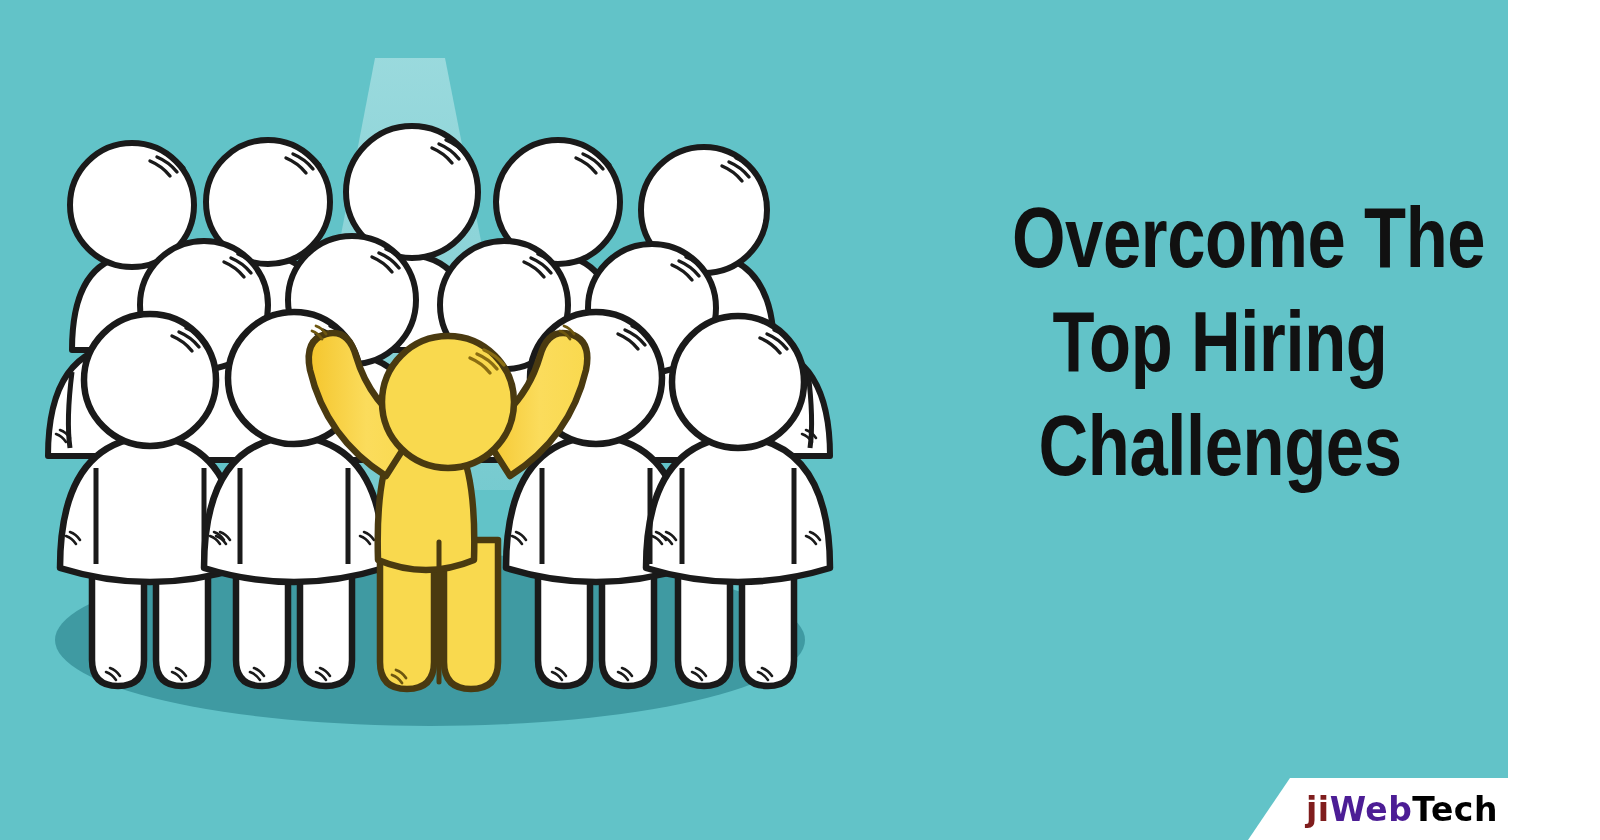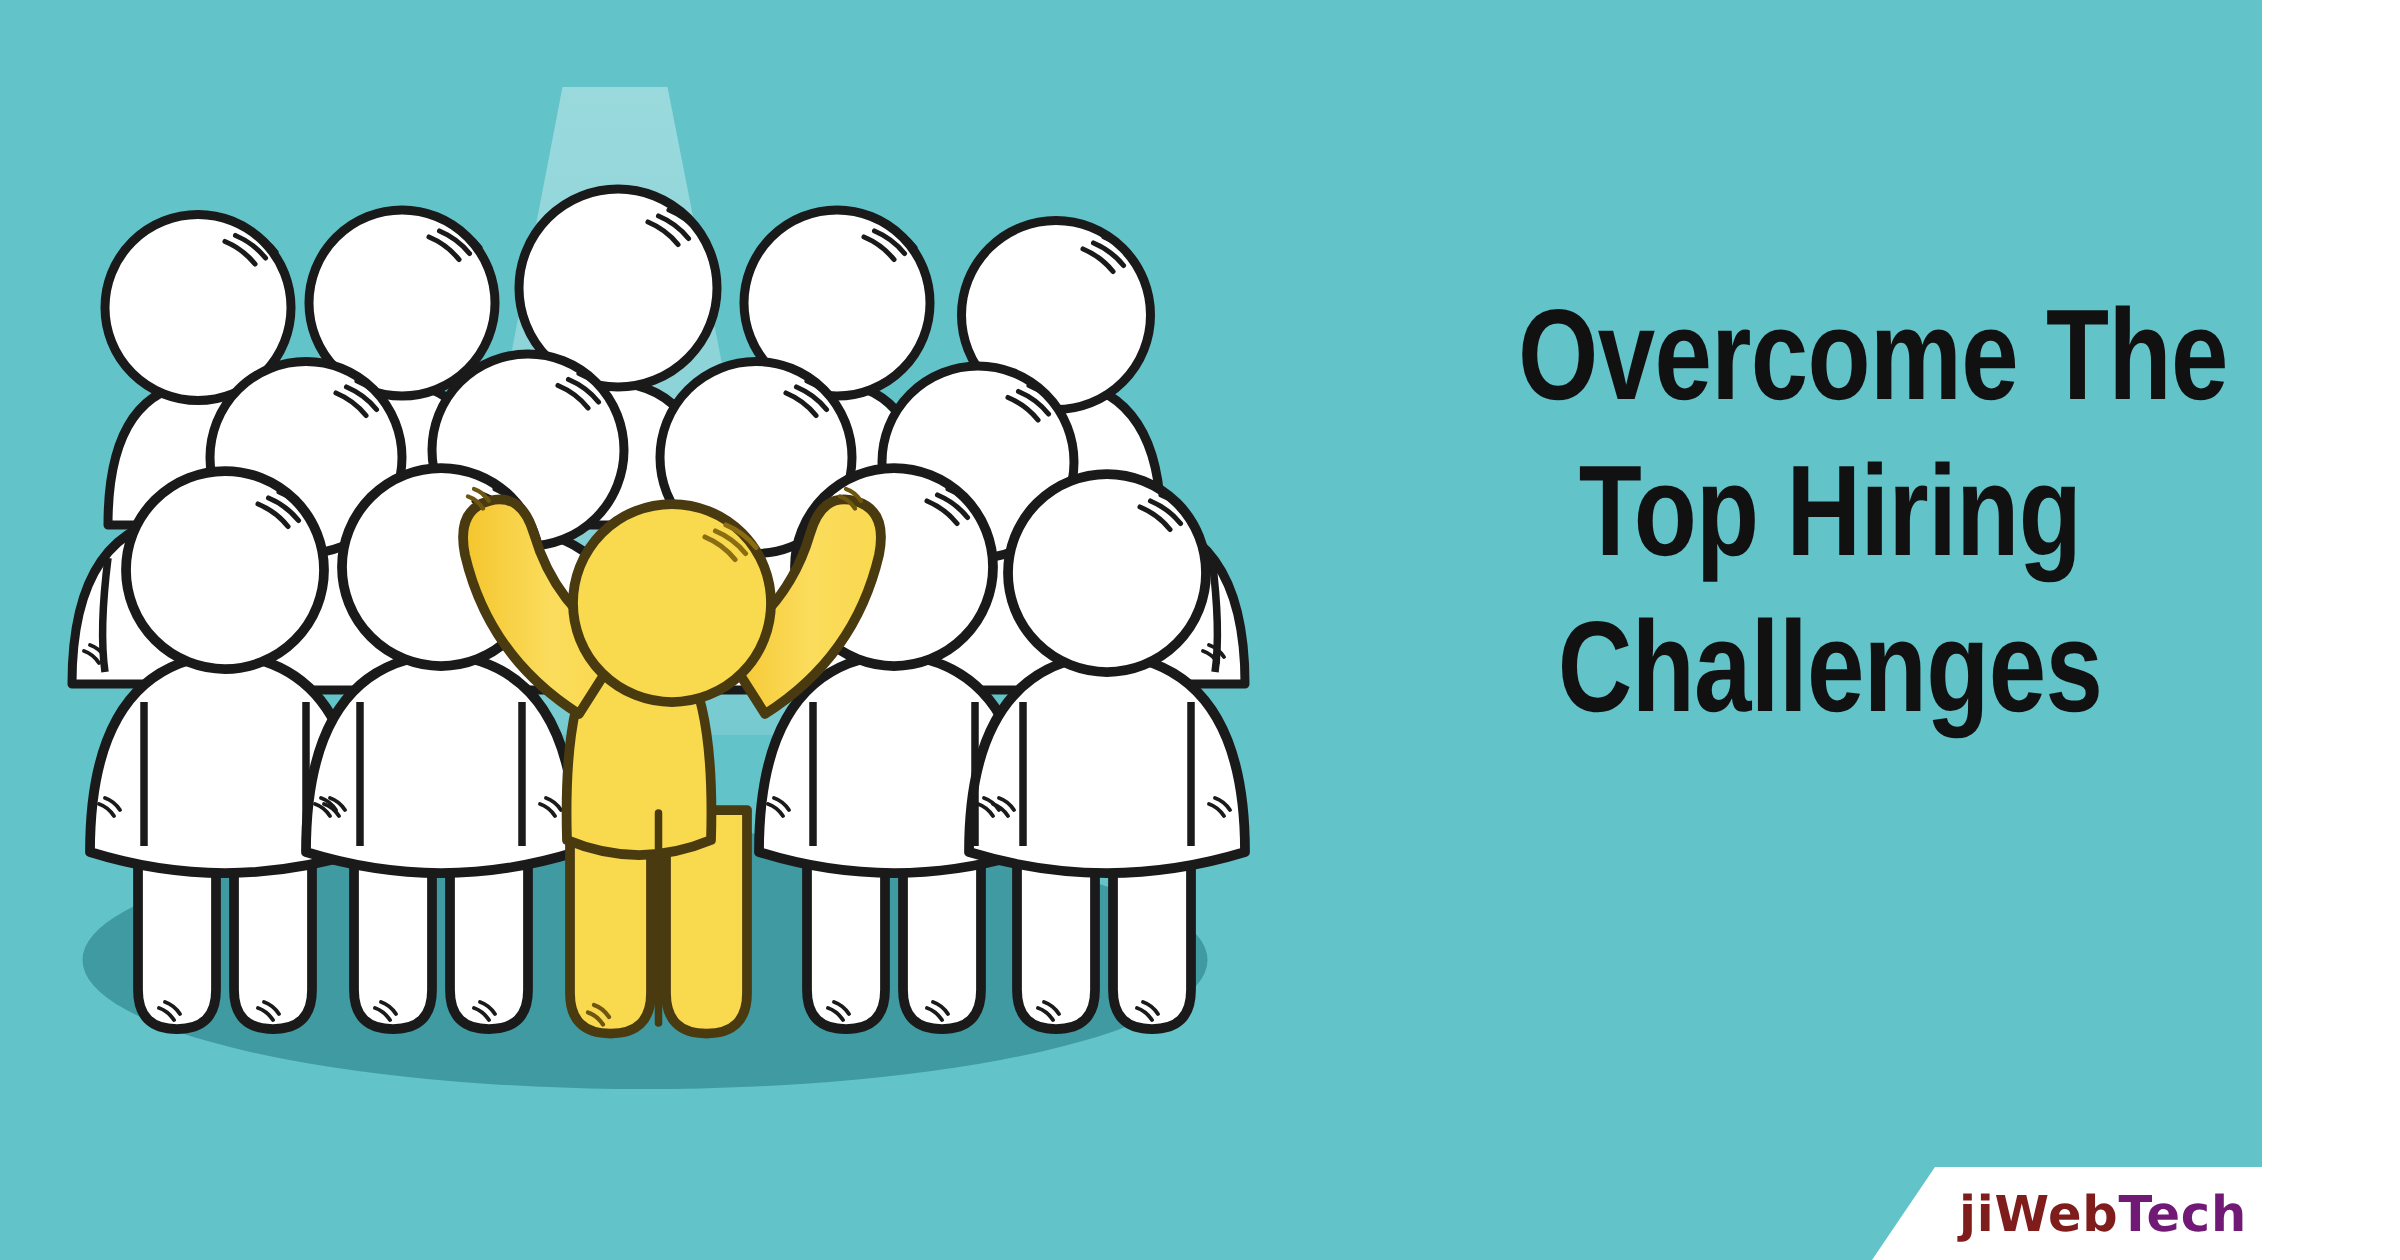--- a/index.html
+++ b/index.html
@@ -66,22 +66,22 @@
     left: 58px;
     top: 50%;
     transform: translateY(-50%);
     font-family: "DejaVu Sans", sans-serif;
     font-weight: 700;
     font-size: 33px;
     letter-spacing: 0.5px;
     white-space: nowrap;
   }
   .logo-ji { color: #7f1d1d; }
-  .logo-web { color: #7f1d1d; }
-  .logo-tech { color: #701a75; }
+  .logo-web { color: #4c1d95; }
+  .logo-tech { color: #000000; }
 </style>
 </head>
 <body>
 
 <div class="banner">
 
   <div class="bg-fill"></div>
 
   <div class="illustration">
     <svg viewBox="0 0 830 800" width="830" height="800" xmlns="http://www.w3.org/2000/svg">

